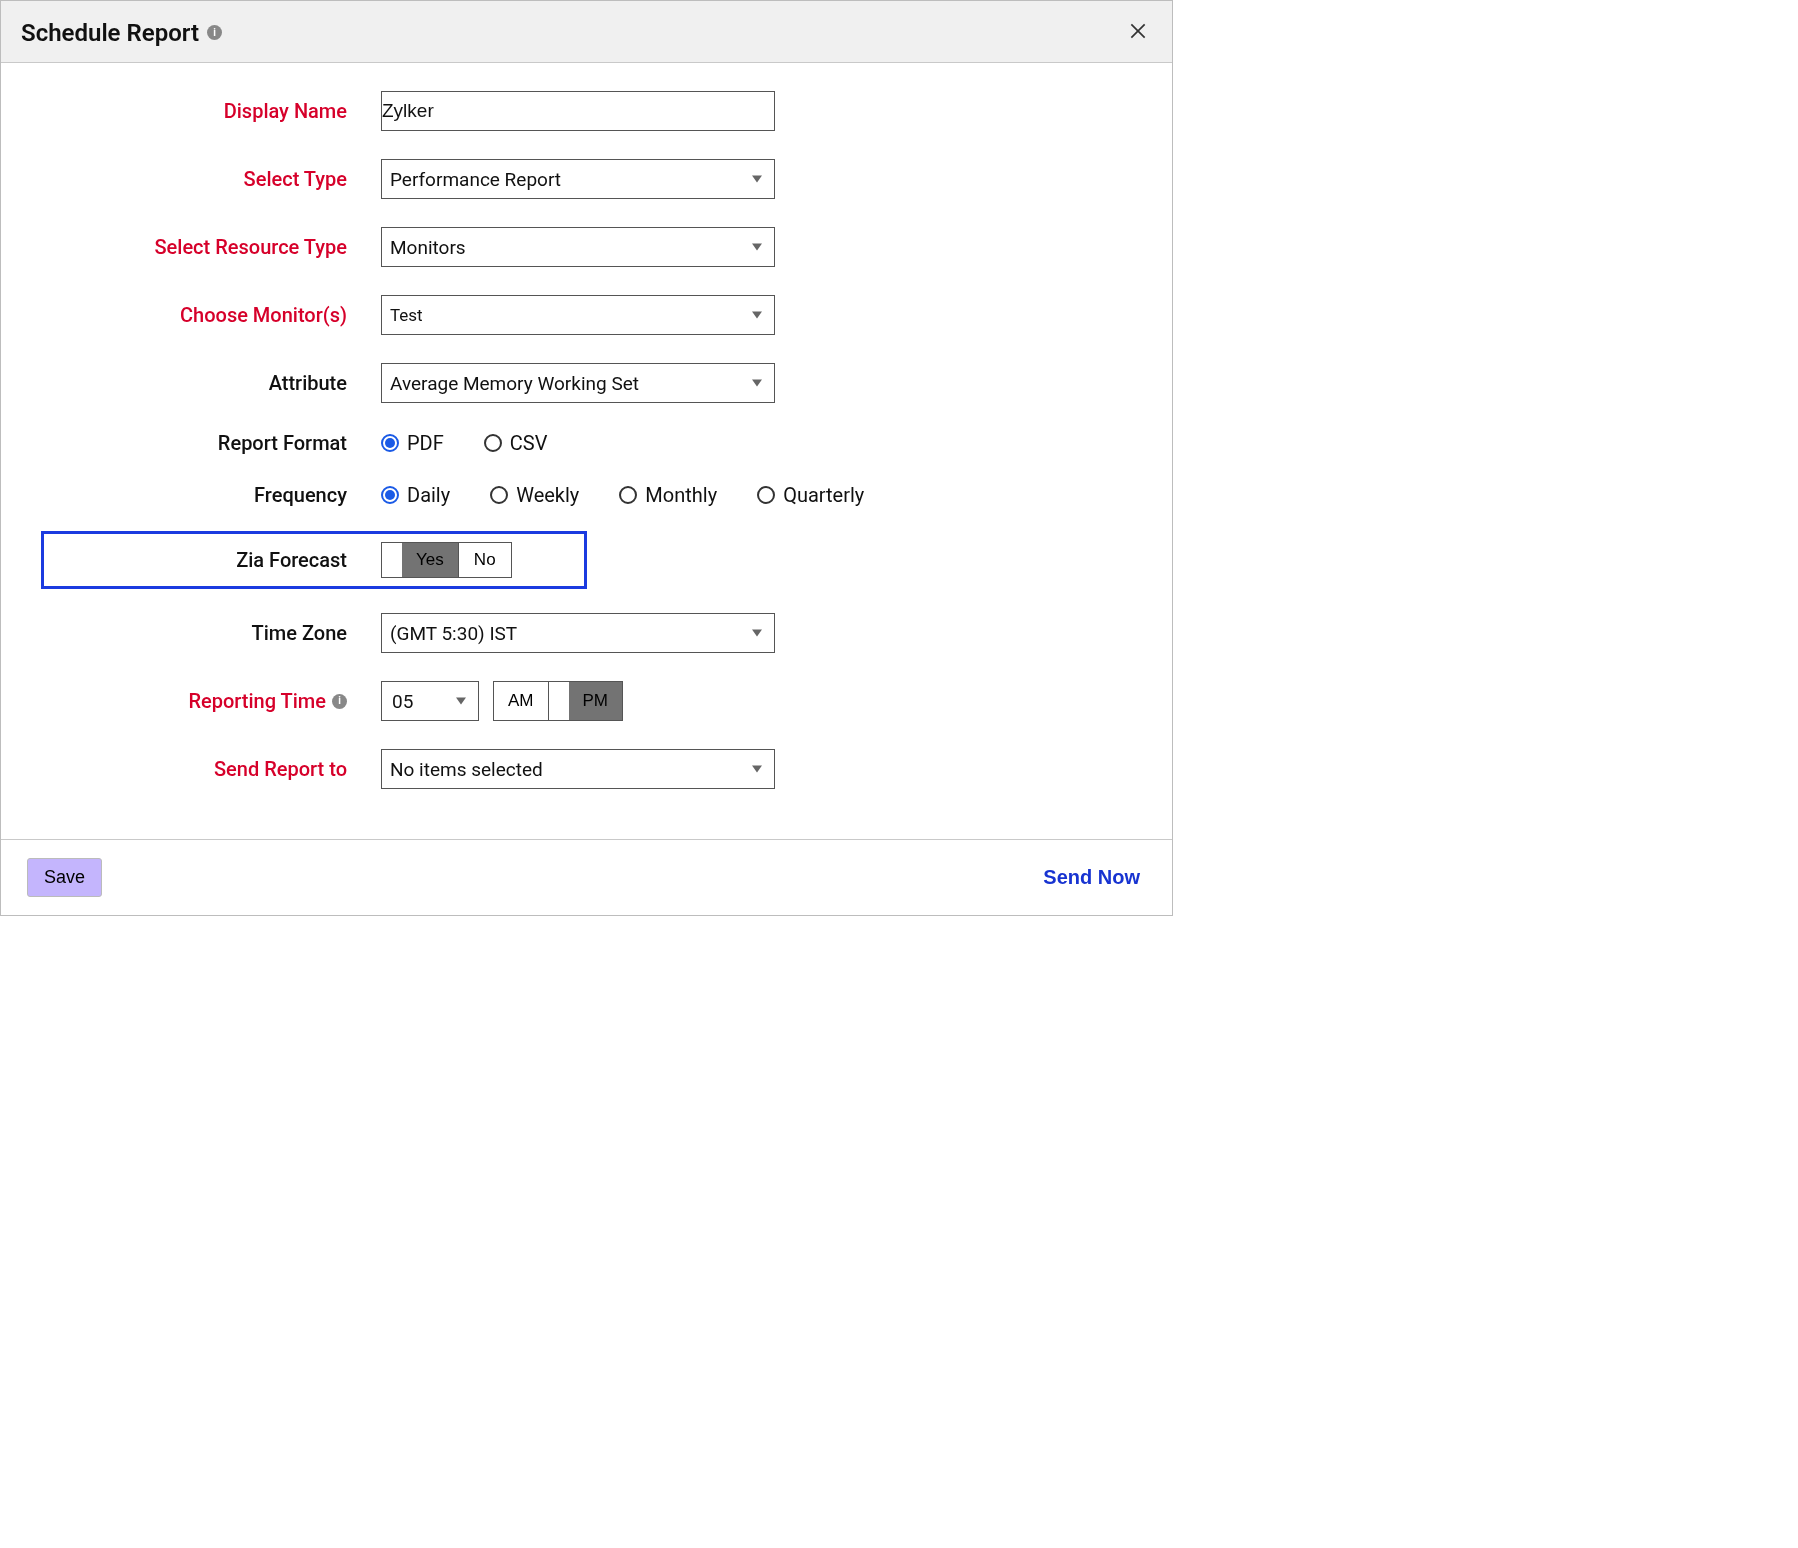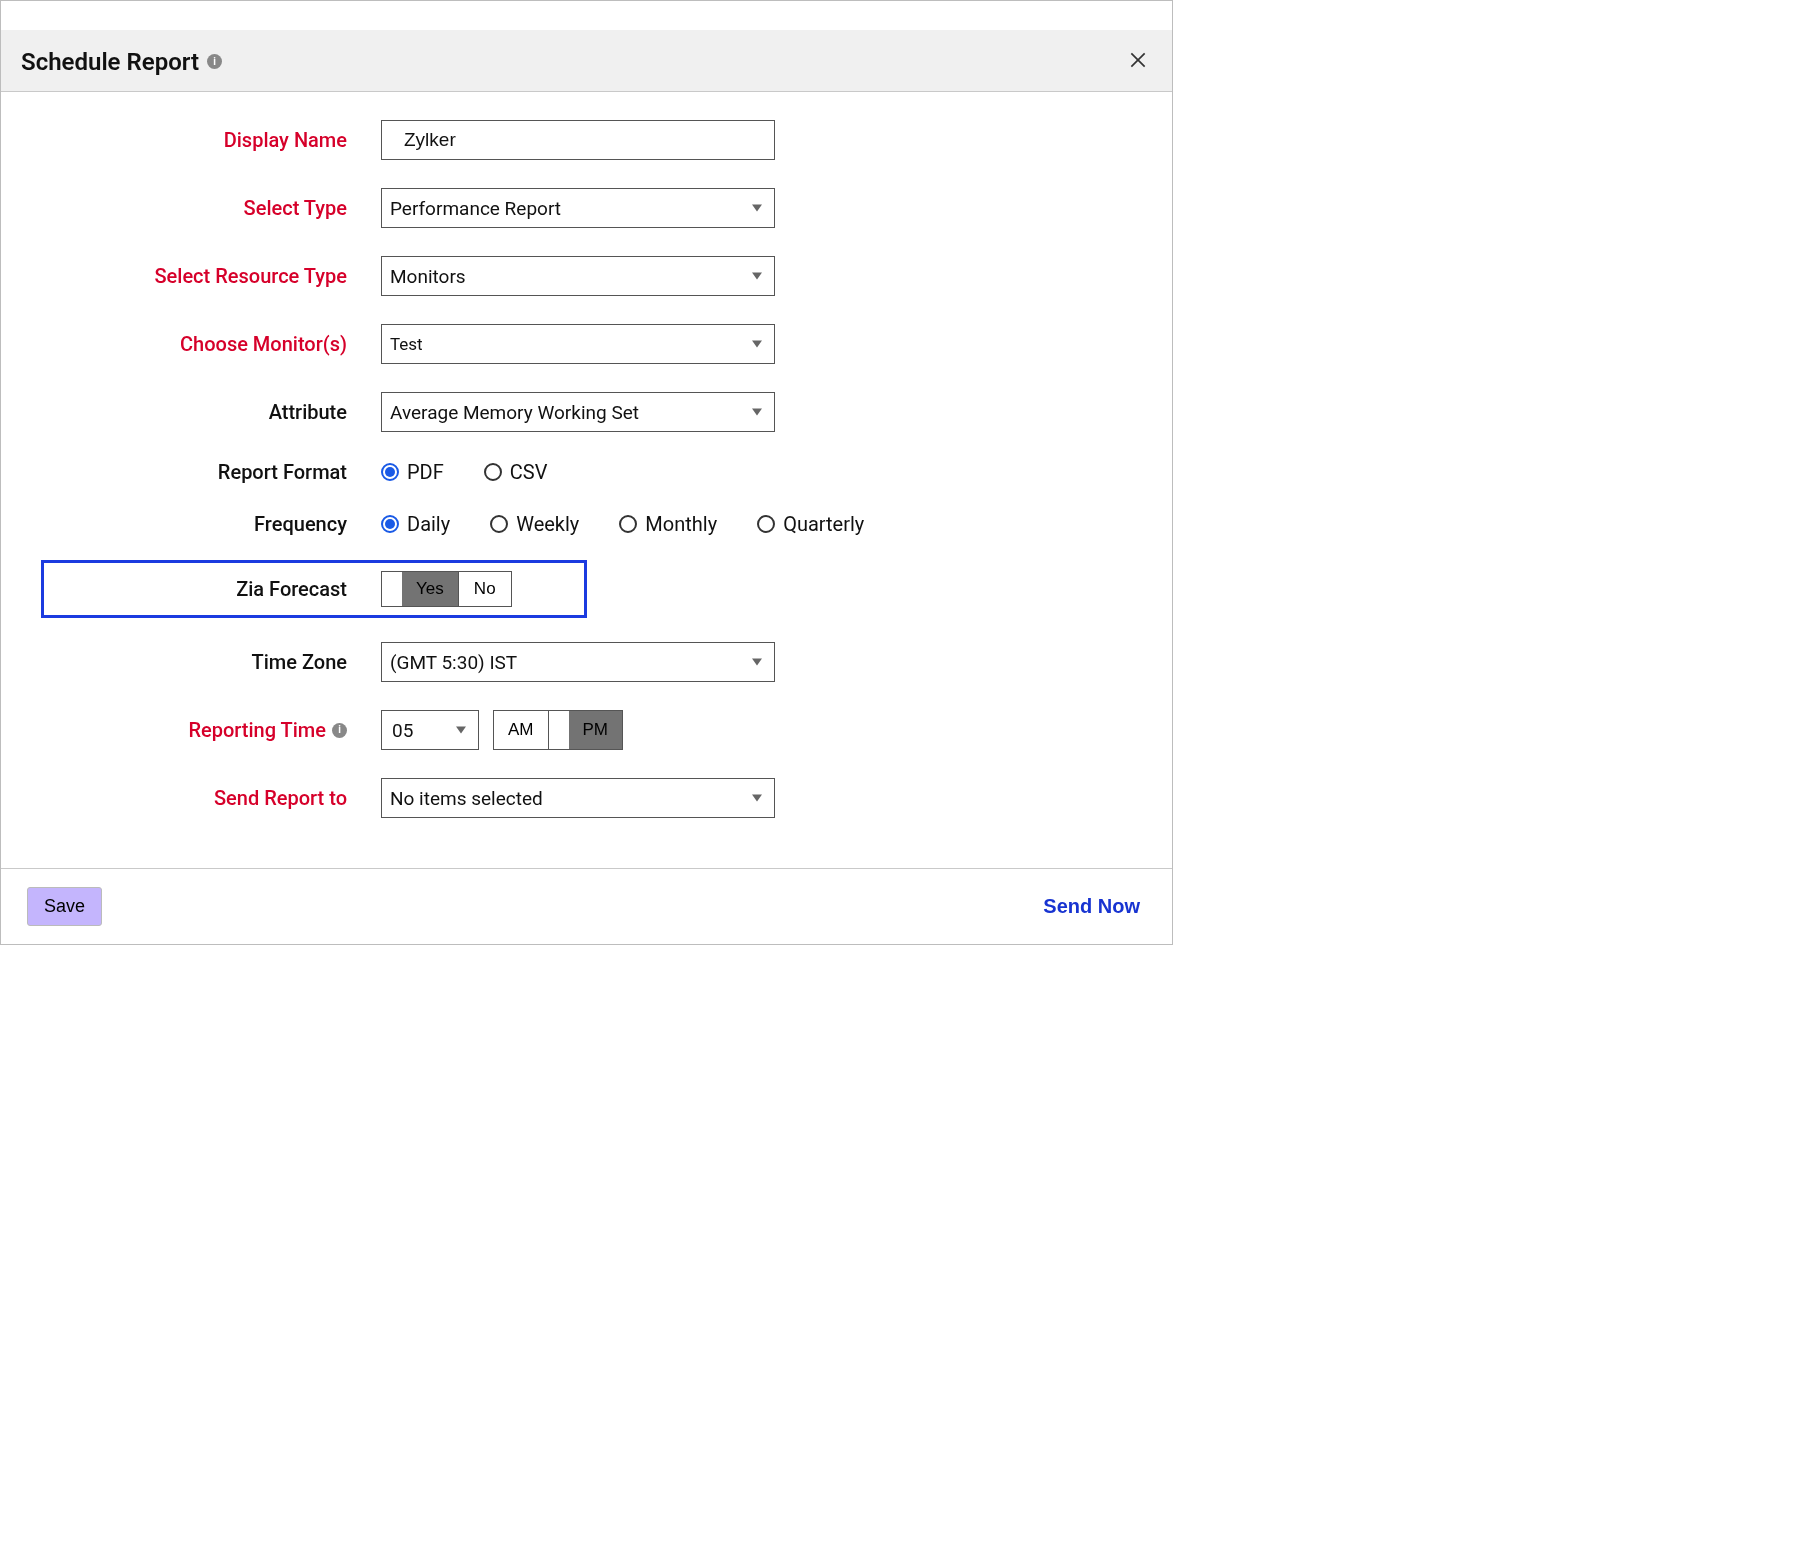--- a/index.html
+++ b/index.html
@@ -17,21 +17,20 @@
     flex-direction: column;
     position: relative;
   }
   .dialog-header {
     display: flex;
     align-items: center;
     justify-content: space-between;
     padding: 16px 20px 14px 20px;
     background: #f0f0f0;
     border-bottom: 1px solid #c9c9c9;
-    margin-top: 29px;
   }
   .dialog-title {
     font-size: 24px;
     font-weight: 600;
     color: #111;
     display: flex;
     align-items: center;
     gap: 8px;
   }
   .info-badge {
@@ -75,21 +74,21 @@
     justify-content: flex-end;
     align-items: center;
     gap: 6px;
   }
   .form-label.required { color: #d6002a; }
   .form-control { display: flex; align-items: center; }
   .text-input {
     width: 394px;
     height: 40px;
     border: 1px solid #555;
-    padding: 0 22px;
+    padding: 0 0;
     font-size: 19px;
     color: #111;
     background: #fff;
   }
   .select-input {
     position: relative;
     width: 394px;
     height: 40px;
     border: 1px solid #555;
     background: #fff;

